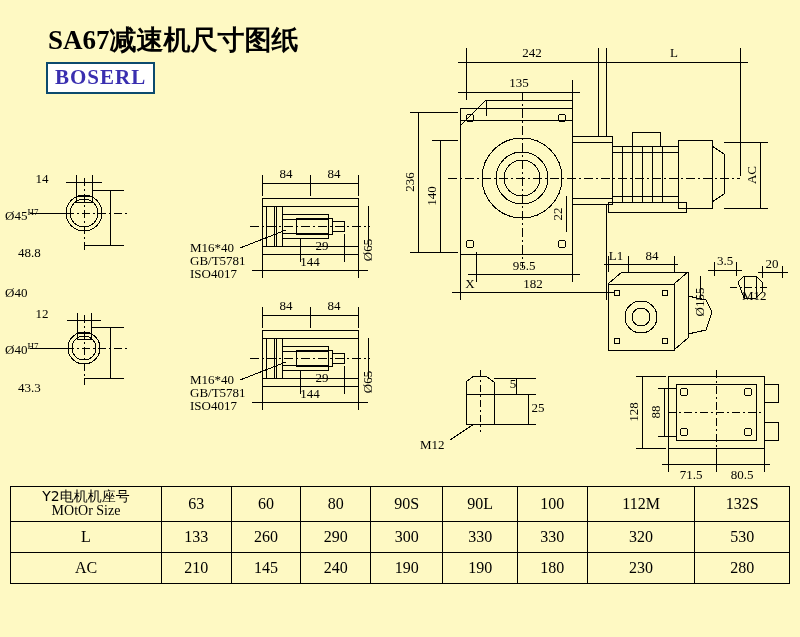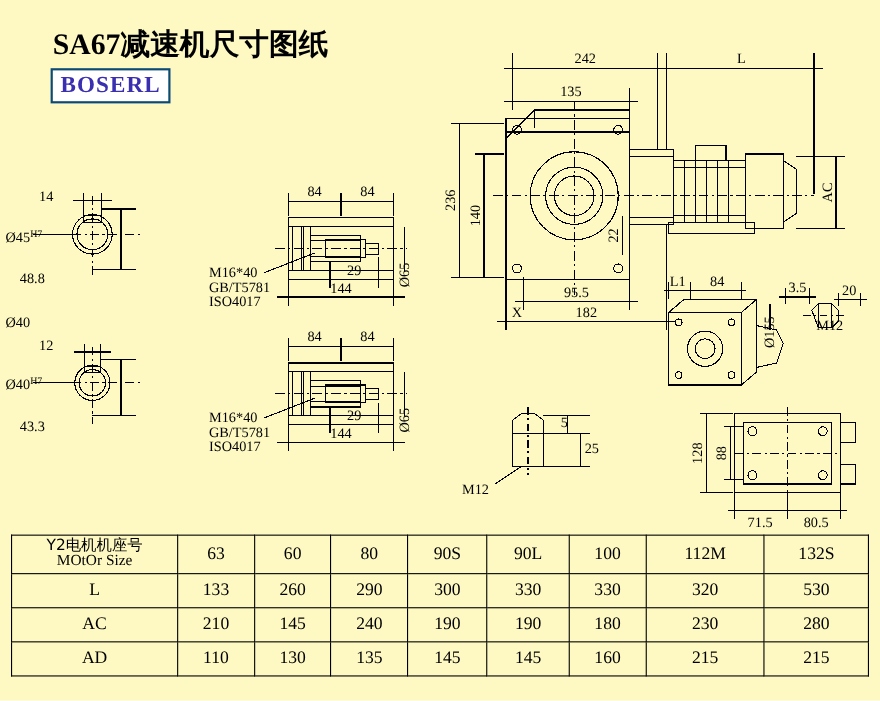--- a/index.html
+++ b/index.html
@@ -418,27 +418,16 @@
         <td class="rowhead">AC</td>
         <td>210</td>
         <td>145</td>
         <td>240</td>
         <td>190</td>
         <td>190</td>
         <td>180</td>
         <td>230</td>
         <td>280</td>
       </tr>
-      <tr>
-        <td class="rowhead">AD</td>
-        <td>110</td>
-        <td>130</td>
-        <td>135</td>
-        <td>145</td>
-        <td>145</td>
-        <td>160</td>
-        <td>215</td>
-        <td>215</td>
-      </tr>
     </tbody>
   </table>
 
 </div>
 
 </body></html>

